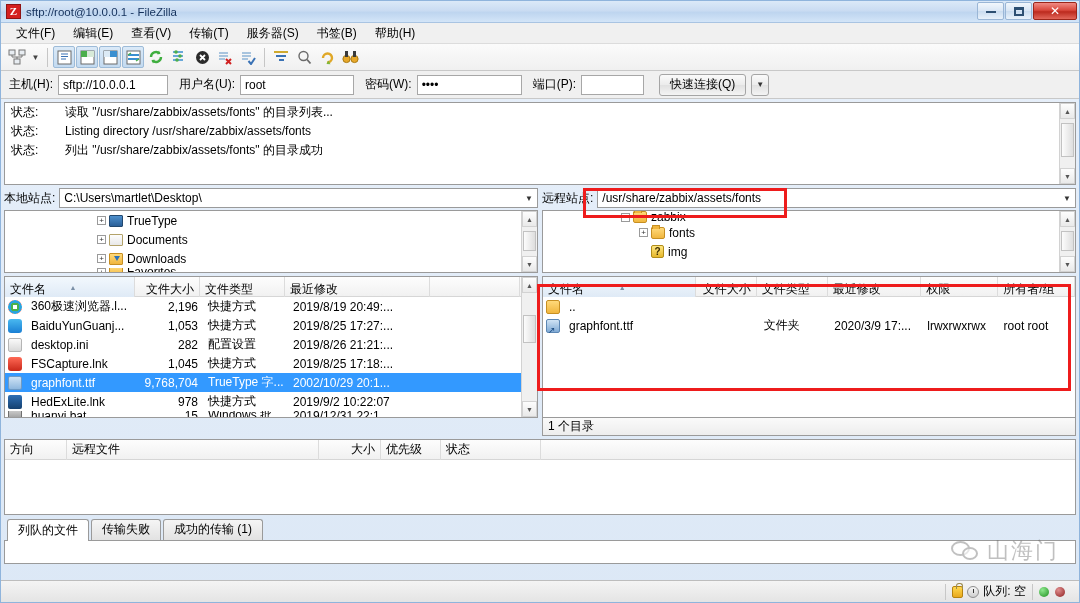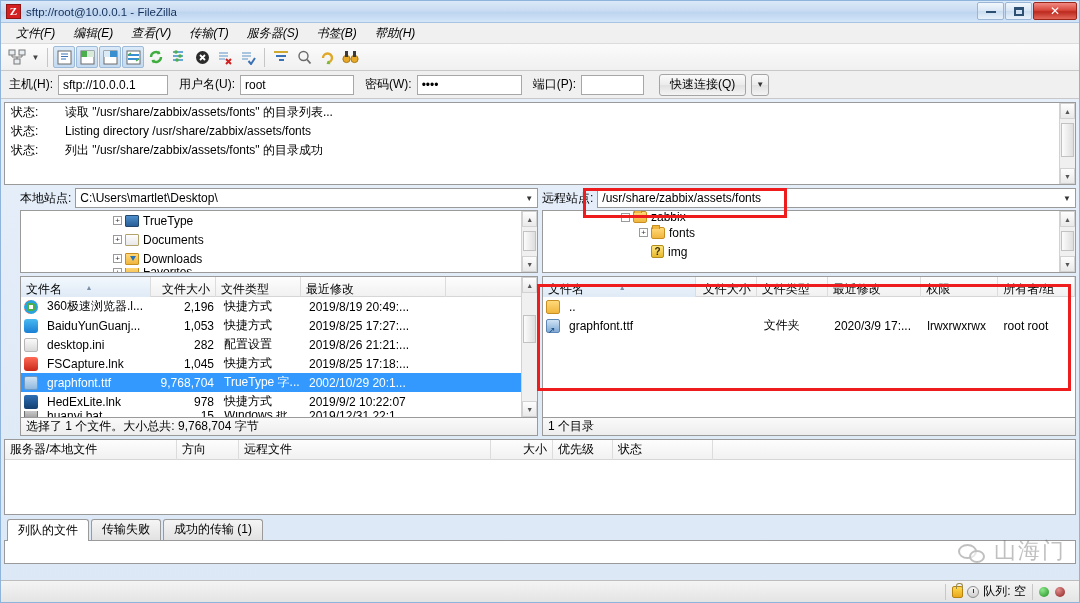--- a/index.html
+++ b/index.html
@@ -68,21 +68,20 @@
     height: 21px;
     background: #f0f0f0;
     border-bottom: 1px solid #dcdcdc;
     display: flex; align-items: center;
     padding-left: 6px;
   }
   .menu-item {
     padding: 2px 9px;
     font-size: 12px; color: #000;
     white-space: nowrap;
-    font-style: italic;
   }
 
   
   .toolbar {
     height: 27px;
     background: linear-gradient(180deg,#fbfbfb 0%,#f0f0f0 100%);
     border-bottom: 1px solid #c8c8c8;
     display: flex; align-items: center;
     padding-left: 5px; gap: 1px;
   }
@@ -158,21 +157,21 @@
     font-size: 12px;
     line-height: 19px;
     padding-left: 6px;
     color: #000;
     white-space: nowrap;
   }
   .msgrow .who { width: 54px; flex: none; }
   .msgrow .txt { }
 
   
-  .panes { display: flex; margin: 2px 3px 0 19px; }
+  .panes { display: flex; margin: 2px 3px 0 3px; }
   .pane { width: 534px; }
   .pane-sep { width: 4px; }
 
   .site-row {
     display: flex; align-items: center;
     height: 22px;
     gap: 4px;
   }
   .site-label { font-size:12px; white-space: nowrap; }
   .site-input {
@@ -429,22 +428,22 @@
     content:""; position:absolute; left:5px; top:2px;
     width:1px; height:4px; background:#333;
   }
   .led { width: 10px; height: 10px; border-radius: 50%; }
   .led.green { background: radial-gradient(circle at 35% 30%, #8fe98f, #1f8f1f); }
   .led.red { background: radial-gradient(circle at 35% 30%, #e08f8f, #8f1f1f); }
 
   
   .watermark {
     position: absolute;
-    right: 13px; bottom: 36px;
-    display: flex; align-items: flex-end; gap: 6px;
+    right: 20px; bottom: 36px;
+    display: flex; align-items: center; gap: 6px;
     opacity: 0.42;
     pointer-events: none;
   }
   .wm-chat {
     width: 30px; height: 24px; position: relative;
   }
   .wm-chat .b1 {
     position:absolute; left:0; top:2px;
     width: 19px; height: 15px; border-radius: 50%;
     border: 2px solid #6b6b6b;
@@ -751,21 +750,20 @@
           <span class="c" style="width:145px">2019/12/31 22:1</span>
         </div>
 
         <div class="scrollbar-v">
           <div class="sb-btn">▲</div>
           <div class="sb-thumb" style="top:38px;height:28px"></div>
           <div class="sb-btn bot">▼</div>
         </div>
       </div>
 
-      <div class="liststatus">选择了 1 个文件。大小总共: 9,768,704 字节</div>
     </div>
 
     <div class="pane-sep"></div>
 
     <div class="pane">
       <div class="site-row">
         <span class="site-label">远程站点:</span>
         <div class="site-input">
           <span>/usr/share/zabbix/assets/fonts</span>
           <span class="caret">▼</span>
@@ -825,21 +823,20 @@
           <span class="c" style="width:78px">root root</span>
         </div>
       </div>
 
       <div class="liststatus">1 个目录</div>
     </div>
   </div>
 
   <div class="queue">
     <div class="q-header">
-      <div class="hc" style="width:172px">服务器/本地文件</div>
       <div class="hc" style="width:62px">方向</div>
       <div class="hc" style="width:252px">远程文件</div>
       <div class="hc" style="width:62px;text-align:right">大小</div>
       <div class="hc" style="width:60px">优先级</div>
       <div class="hc" style="width:100px">状态</div>
     </div>
   </div>
 
   <div class="tabstrip">
     <div class="tab active">列队的文件</div>

